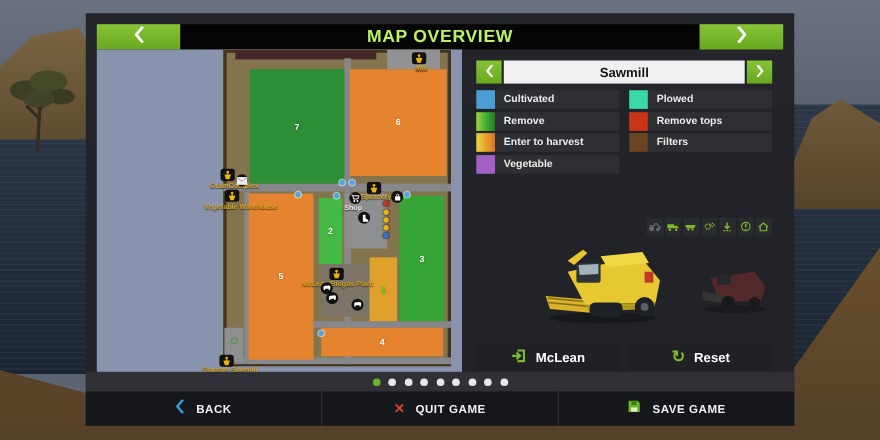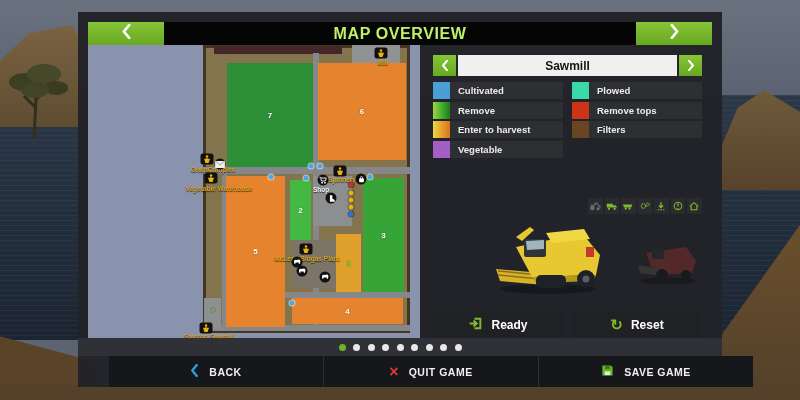--- a/index.html
+++ b/index.html
@@ -90,21 +90,21 @@
   .btn-enter{left:355px;} .btn-reset{left:494px;}
   .reset-glyph{color:#7fba2e;font-size:15px;font-weight:bold;line-height:1;}
 
   
   .dots-strip{position:absolute;left:0;top:326px;width:644px;height:18px;background:#303136;
        display:flex;align-items:center;justify-content:center;gap:7.5px;}
   .pdot{width:7px;height:7px;border-radius:50%;background:#e8e8e8;}
   .pdot.active{background:#6cb52a;}
 
   
-  .bottom-bar{position:absolute;left:0;top:344px;width:644px;height:31px;background:#16171a;display:flex;margin-left:31px;}
+  .bottom-bar{position:absolute;left:0;top:344px;width:644px;height:31px;background:#16171a;display:flex;}
   .bb-sec{flex:1;display:flex;align-items:center;justify-content:center;gap:10px;cursor:pointer;}
   .bb-sec + .bb-sec{border-left:1px solid #2e2f33;}
   .bb-label{color:#f0f0f0;font-weight:bold;font-size:10.5px;letter-spacing:.5px;}
   .quit-x{color:#e03a2a;font-size:16px;font-weight:bold;line-height:1;}
 </style>
 </head>
 <body>
 
 <div class="stage">
 
@@ -401,21 +401,21 @@
       </svg>
     </div>
 
     <div class="act-btn btn-enter">
       <span>
         <svg width="15" height="15" viewBox="0 0 14 14">
             <path d="M6 2.5 h5.5 v9 H6" stroke="#7fba2e" stroke-width="1.8" fill="none"></path>
             <path d="M1.5 7 h6.5 M5.2 4.2 L8.2 7 L5.2 9.8" stroke="#7fba2e" stroke-width="1.8" fill="none"></path>
           </svg>
       </span>
-      <span>Ready</span>
+      <span>McLean</span>
     </div>
     <div class="act-btn btn-reset">
       <span class="reset-glyph">↻</span>
       <span>Reset</span>
     </div>
 
     <div class="dots-strip" id="dots-strip">
         <div class="pdot active"></div>
         <div class="pdot"></div>
         <div class="pdot"></div>

